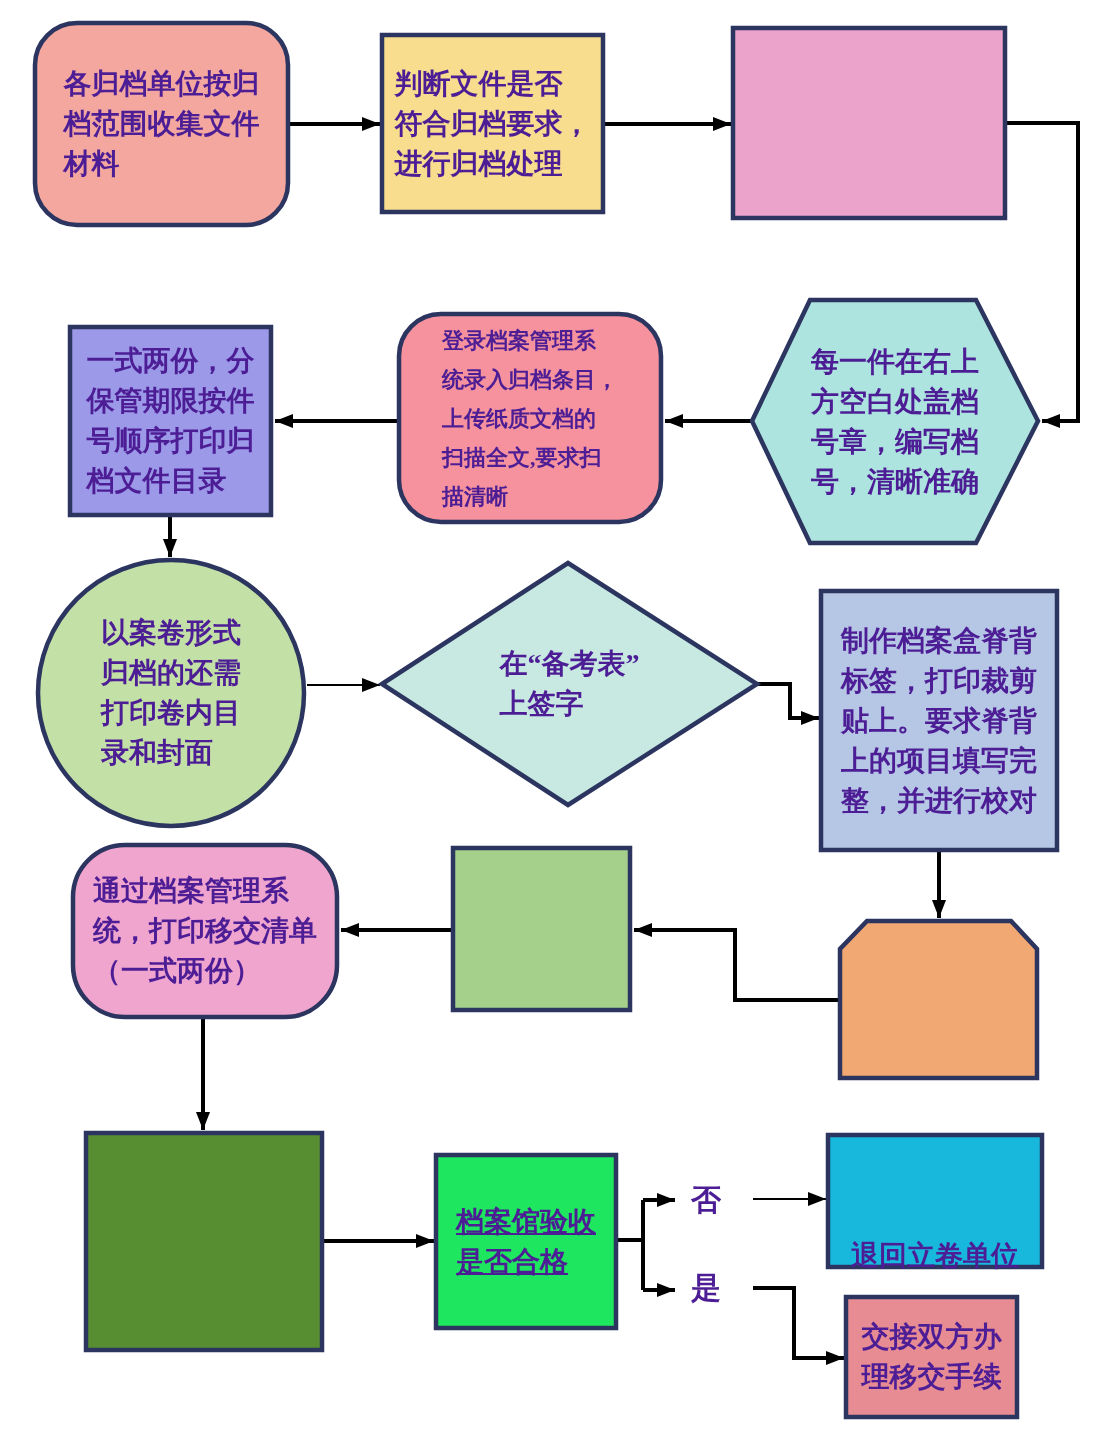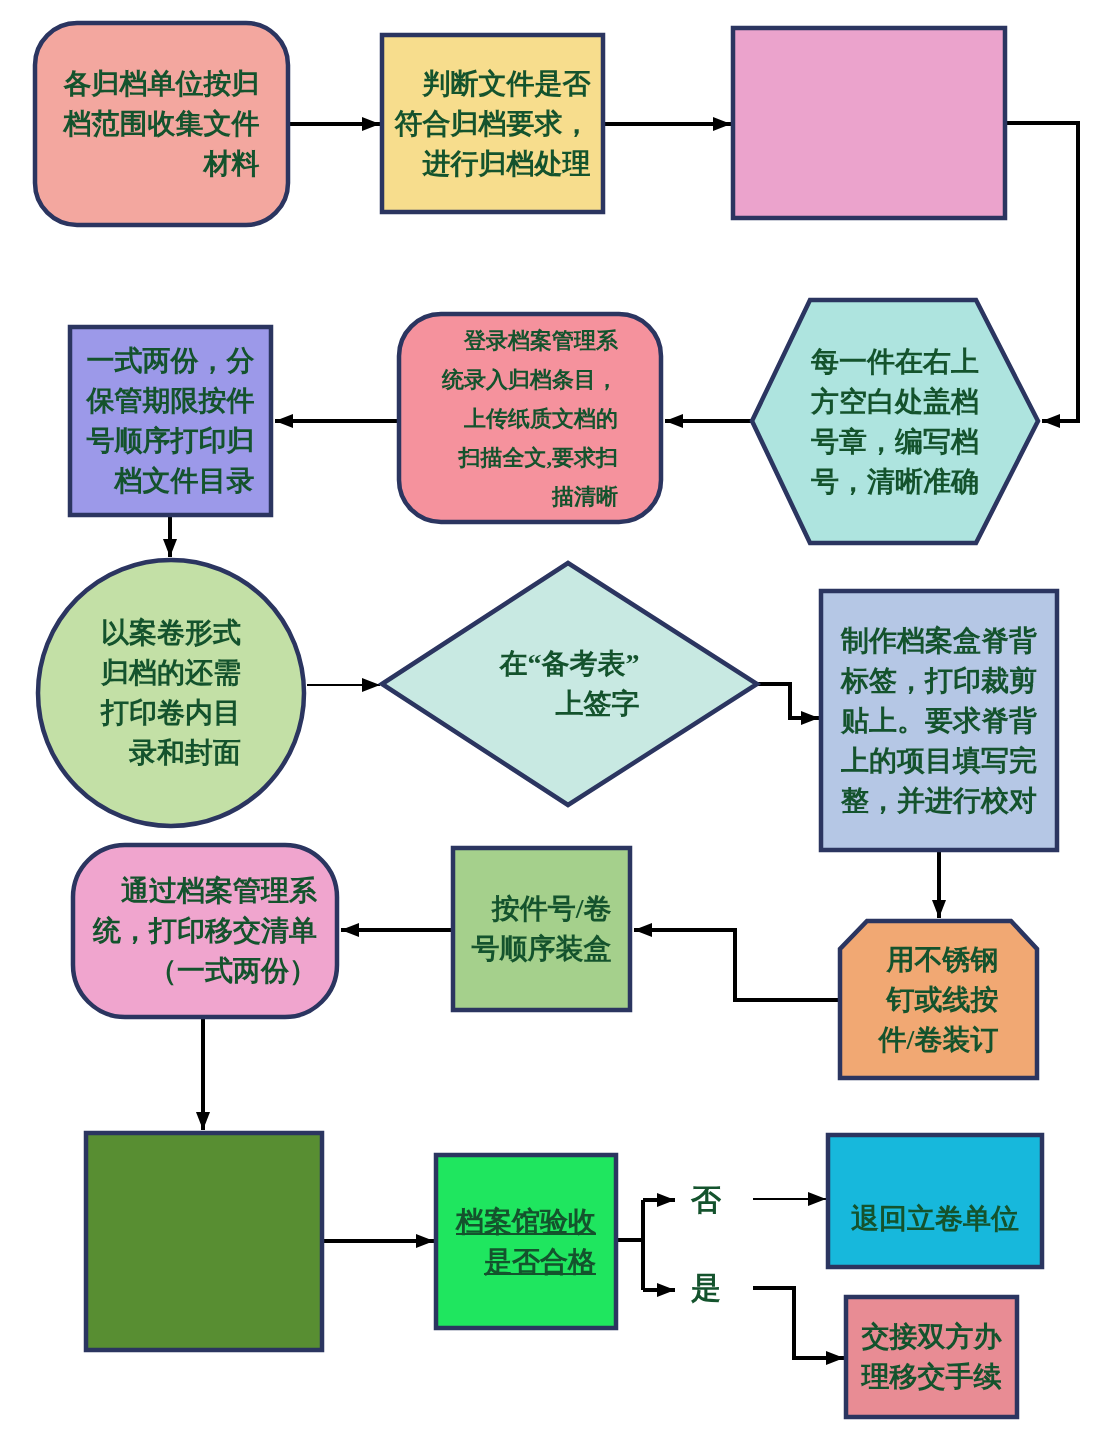--- a/index.html
+++ b/index.html
@@ -13,26 +13,26 @@
   }
   .canvas svg { position: absolute; left: 0; top: 0; }
   .shape { stroke: #2b3560; stroke-width: 4.5; }
   .edge  { stroke: #000000; stroke-width: 4; fill: none; }
   .edge.thin { stroke-width: 2.2; }
   .nlabel {
     position: absolute;
     display: flex;
     align-items: center;
     justify-content: center;
-    text-align: right;
+    text-align: left;
     white-space: pre-line;
     font-weight: bold;
     font-size: 28px;
     line-height: 40px;
-    color: #14532d;
+    color: #4c1d95;
     pointer-events: none;
   }
   .nlabel.small { font-size: 22px; line-height: 39px; }
   .elabel { font-size: 30px; line-height: 34px; }
 </style>
 </head>
 <body>
 
 <div class="canvas">
 
@@ -107,30 +107,25 @@
 归档的还需
 打印卷内目
 录和封面</div>
   <div class="nlabel" style="left:382px; top:563px; width:375px; height:242px;">在“备考表”
 上签字</div>
   <div class="nlabel" style="left:821px; top:591px; width:236px; height:259px;">制作档案盒脊背
 标签，打印裁剪
 贴上。要求脊背
 上的项目填写完
 整，并进行校对</div>
-  <div class="nlabel" style="left:840px; top:921px; width:197px; height:157px;">用不锈钢
-钉或线按
-件/卷装订</div>
-  <div class="nlabel" style="left:453px; top:848px; width:177px; height:162px;">按件号/卷
-号顺序装盒</div>
   <div class="nlabel" style="left:73px; top:845px; width:264px; height:172px;">通过档案管理系
 统，打印移交清单
 （一式两份）</div>
   <div class="nlabel" style="left:436px; top:1155px; width:180px; height:173px;text-decoration:underline;">档案馆验收
 是否合格</div>
-  <div class="nlabel" style="left:828px; top:1153px; width:214px; height:132px;">退回立卷单位</div>
+  <div class="nlabel" style="left:828px; top:1190px; width:214px; height:132px;">退回立卷单位</div>
   <div class="nlabel" style="left:846px; top:1297px; width:171px; height:120px;">交接双方办
 理移交手续</div>
 
   <div class="nlabel elabel" style="left:678px; top:1174px; width:56px; height:52px;">否</div>
   <div class="nlabel elabel" style="left:678px; top:1262px; width:56px; height:52px;">是</div>
 
 </div>
 
 </body></html>

